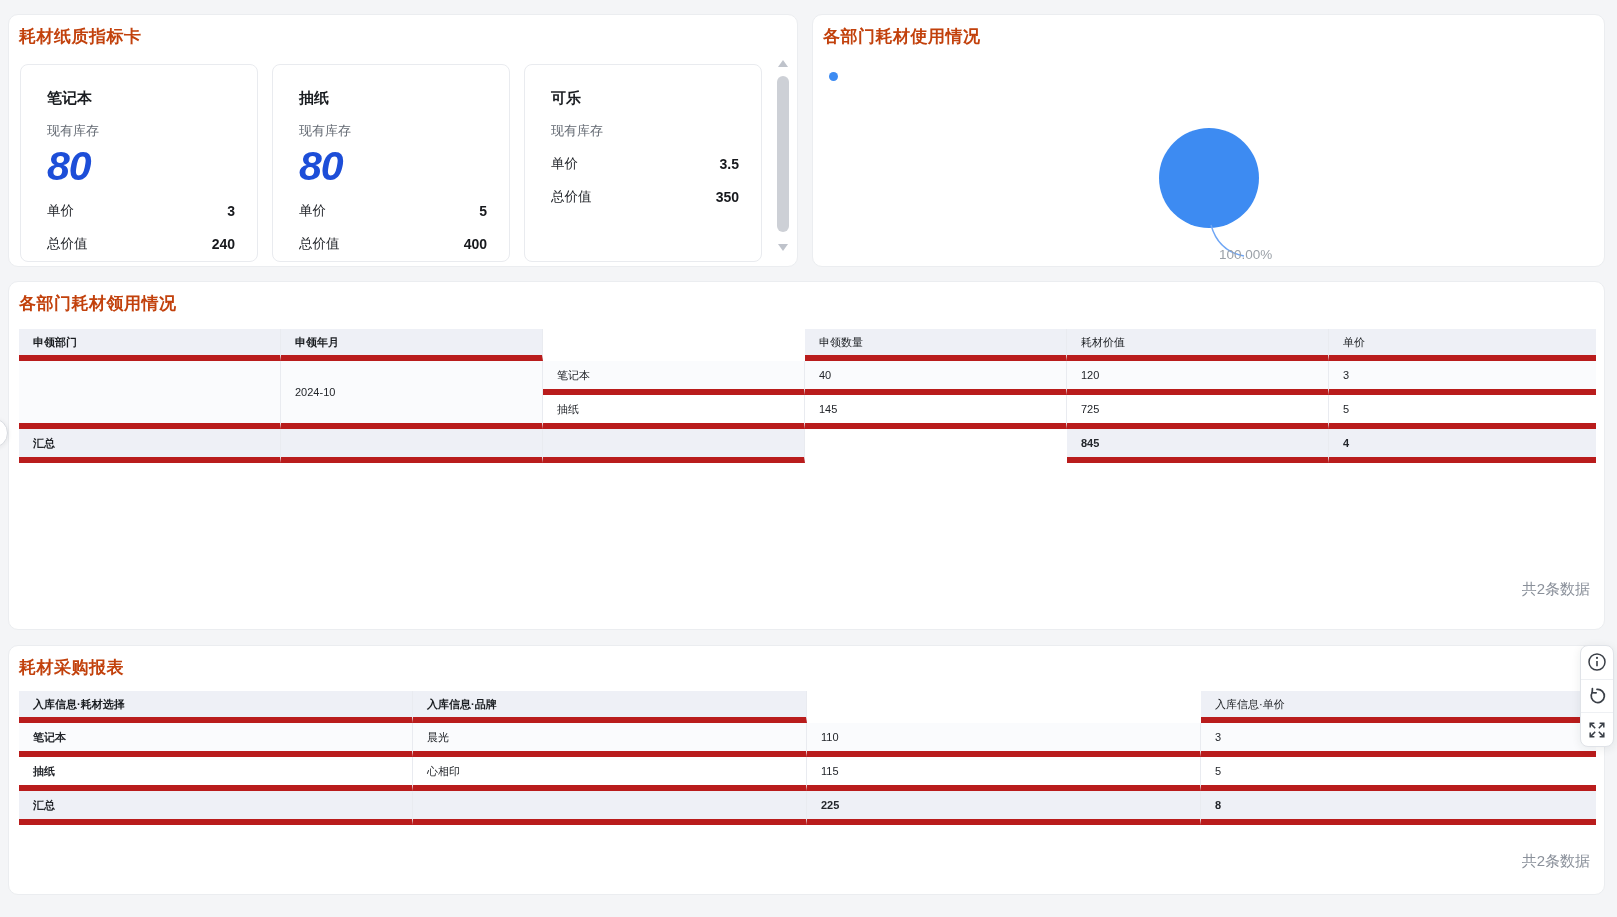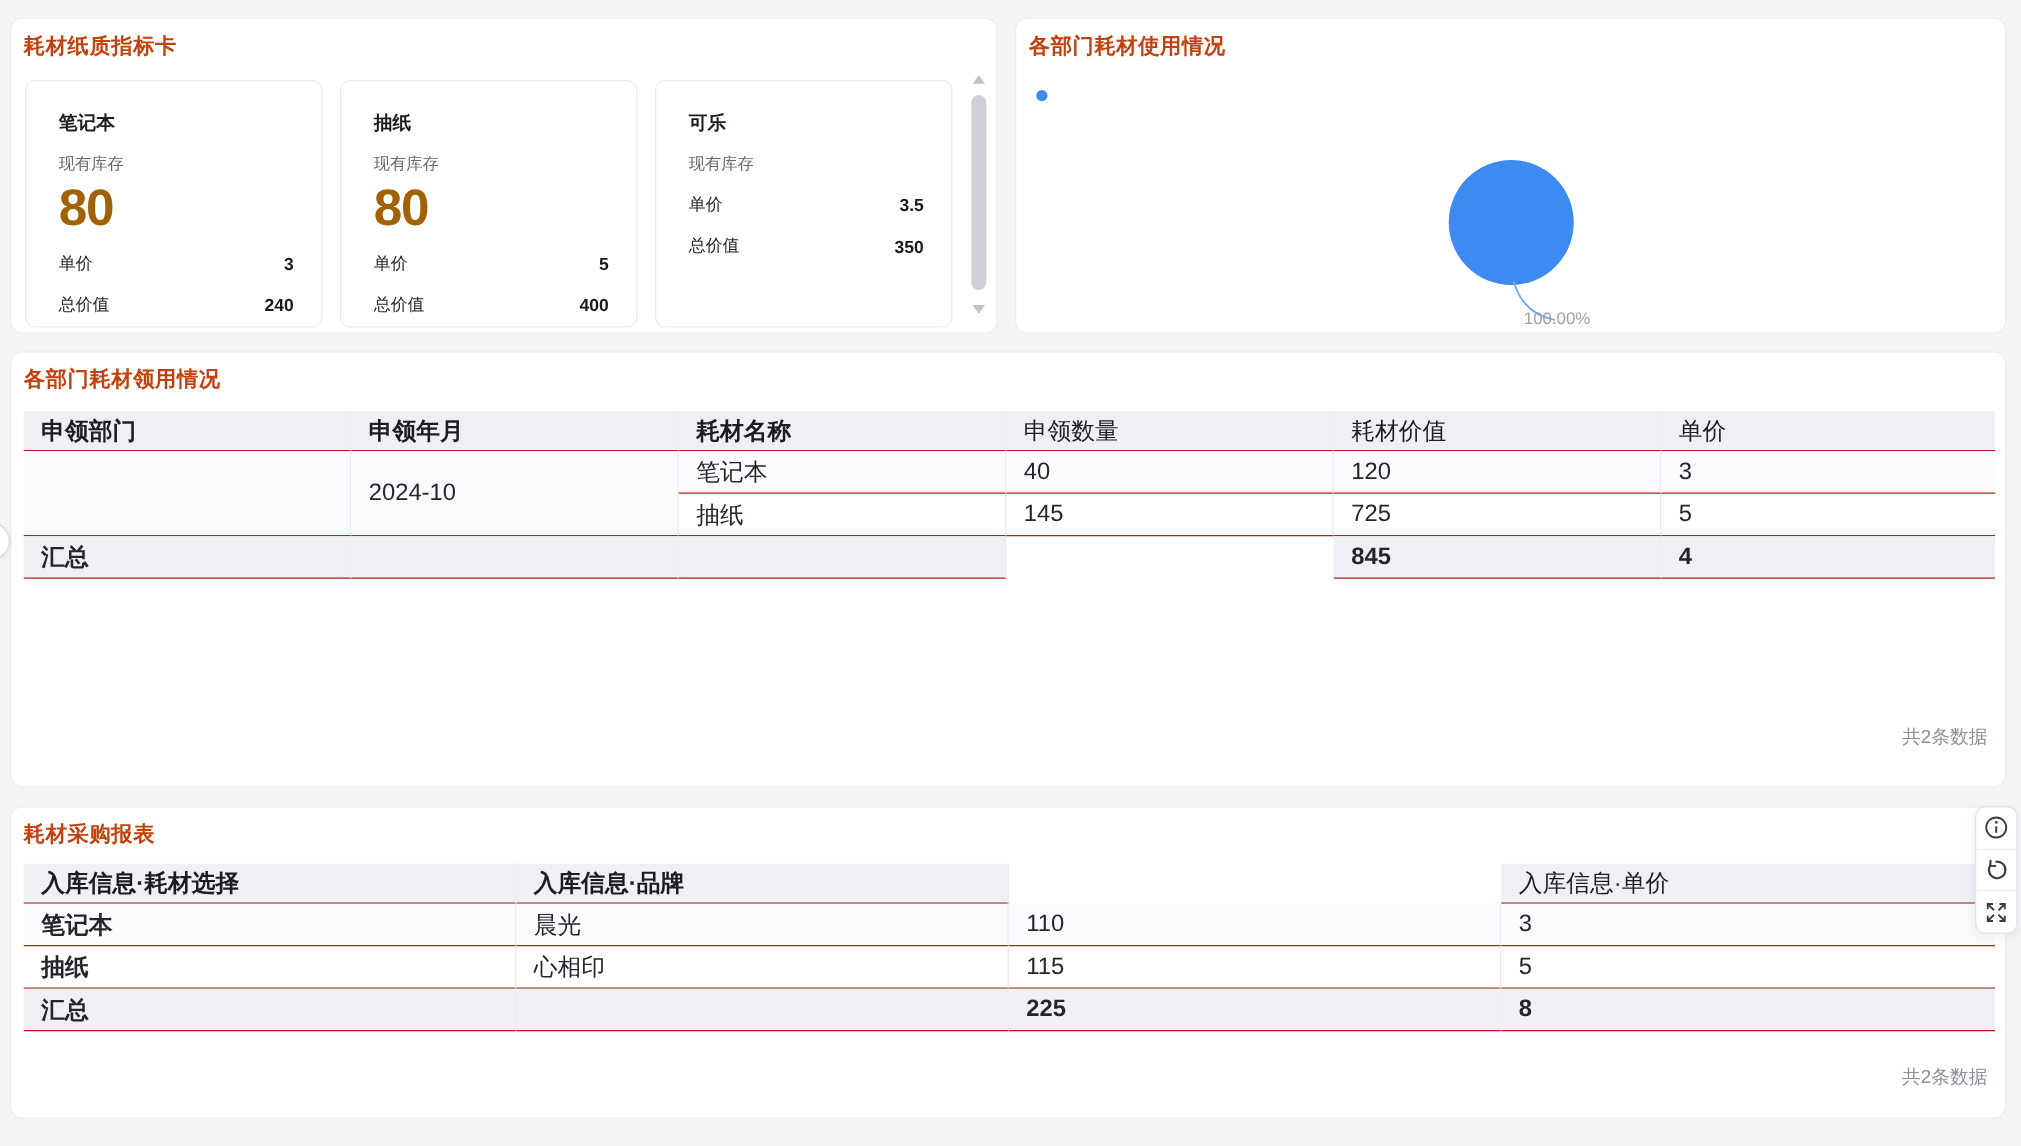--- a/index.html
+++ b/index.html
@@ -28,42 +28,42 @@
   }
   
   .cards-row { position:absolute; left:11px; top:49px; width:754px; height:200px; display:flex; gap:14px; overflow:hidden; }
   .stat-card {
     width:238px; min-width:238px; height:198px;
     border:1px solid #E9EBEF; border-radius:8px; background:#fff;
     padding:24px 22px 0 26px;
   }
   .stat-card .card-name  { font-size:15px; font-weight:bold; color:#1A1D21; }
   .stat-card .card-sub   { font-size:13px; color:#646A73; margin-top:14px; }
-  .stat-card .card-big   { font-size:41px; font-weight:bold; color:#a16207; margin-top:6px; letter-spacing:-1px; line-height:1.0; }
+  .stat-card .card-big   { font-size:41px; font-weight:bold; color:#1d4ed8; margin-top:6px; letter-spacing:-1px; line-height:1.0;font-style:italic; }
   .stat-card .kv-row     { display:flex; justify-content:space-between; align-items:center; margin-top:15px; }
   .stat-card .kv-row .k  { font-size:13.5px; color:#23262B; }
   .stat-card .kv-row .v  { font-size:14px; font-weight:bold; color:#17191D; }
   
   .v-scrollbar { position:absolute; right:7px; top:43px; bottom:13px; width:14px; }
   .sb-arrow-up, .sb-arrow-down { position:absolute; left:2px; width:0; height:0; border-left:5px solid transparent; border-right:5px solid transparent; }
   .sb-arrow-up   { top:2px;    border-bottom:7px solid #BFC3CB; }
   .sb-arrow-down { bottom:2px; border-top:7px solid #BFC3CB; }
   .sb-thumb { position:absolute; left:1px; top:18px; bottom:21px; width:12px; border-radius:6px; background:#CDD0D6; }
   
   .legend-dot { position:absolute; left:16px; top:57px; width:9px; height:9px; border-radius:50%; background:#3D8BF2; }
   .pie-svg { position:absolute; left:0; top:0; }
   .pie-label { position:absolute; left:406px; top:232px; font-size:13.5px; color:#9BA1A8; }
   
   .rpt-table { position:absolute; left:10px; width:1577px; display:grid; }
   #req-table { top:47px; grid-template-columns:repeat(5,262px) 1fr; grid-template-rows:32px 34px 34px 34px; }
   #buy-table { top:45px; grid-template-columns:repeat(3,394px) 1fr; grid-template-rows:32px 34px 34px 34px; }
   .tc {
     display:flex; align-items:center;
-    padding:0 14px; font-size:19px; color:#23262B;
-    border-right:1px solid #E9EBF0; border-bottom:1px solid #b91c1c;
+    padding:0 14px; font-size:11px; color:#23262B;
+    border-right:1px solid #E9EBF0; border-bottom:6px solid #b91c1c;
     overflow:hidden; white-space:nowrap;
   }
   .tc.last { border-right:none; }
   .th { background:#EEF0F6; color:#1A1D21; }
   .b  { font-weight:bold; }
   .zebra { background:#FAFBFD; }
   .sumrow { background:#EEF0F6; }
   .count-text { position:absolute; right:14px; font-size:15px; color:#8A909A;text-align:center; }
   #req-count { top:298px; }
   #buy-count { top:206px; }
@@ -147,21 +147,20 @@
   <span class="pie-label">100.00%</span>
 </div>
 
 <div class="panel" id="panel-req">
   <div class="panel-title">各部门耗材领用情况</div>
 
   <div class="rpt-table" id="req-table">
 
     <div class="tc th b" style="grid-column:1;grid-row:1">申领部门</div>
     <div class="tc th b" style="grid-column:2;grid-row:1">申领年月</div>
-    <div class="tc th b" style="grid-column:3;grid-row:1">耗材名称</div>
     <div class="tc th" style="grid-column:4;grid-row:1">申领数量</div>
     <div class="tc th" style="grid-column:5;grid-row:1">耗材价值</div>
     <div class="tc th last" style="grid-column:6;grid-row:1">单价</div>
 
     <div class="tc zebra" style="grid-column:1;grid-row:2/4"></div>
     <div class="tc zebra" style="grid-column:2;grid-row:2/4">2024-10</div>
 
     <div class="tc zebra" style="grid-column:3;grid-row:2">笔记本</div>
     <div class="tc zebra" style="grid-column:4;grid-row:2">40</div>
     <div class="tc zebra" style="grid-column:5;grid-row:2">120</div>

